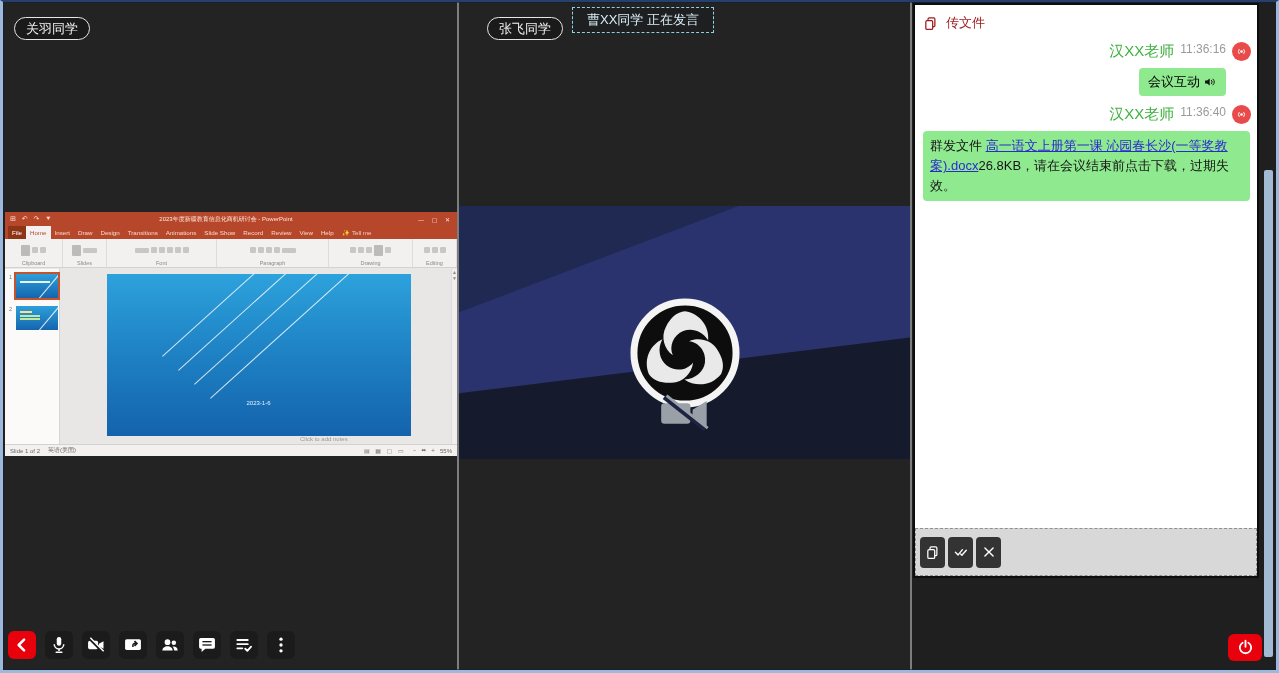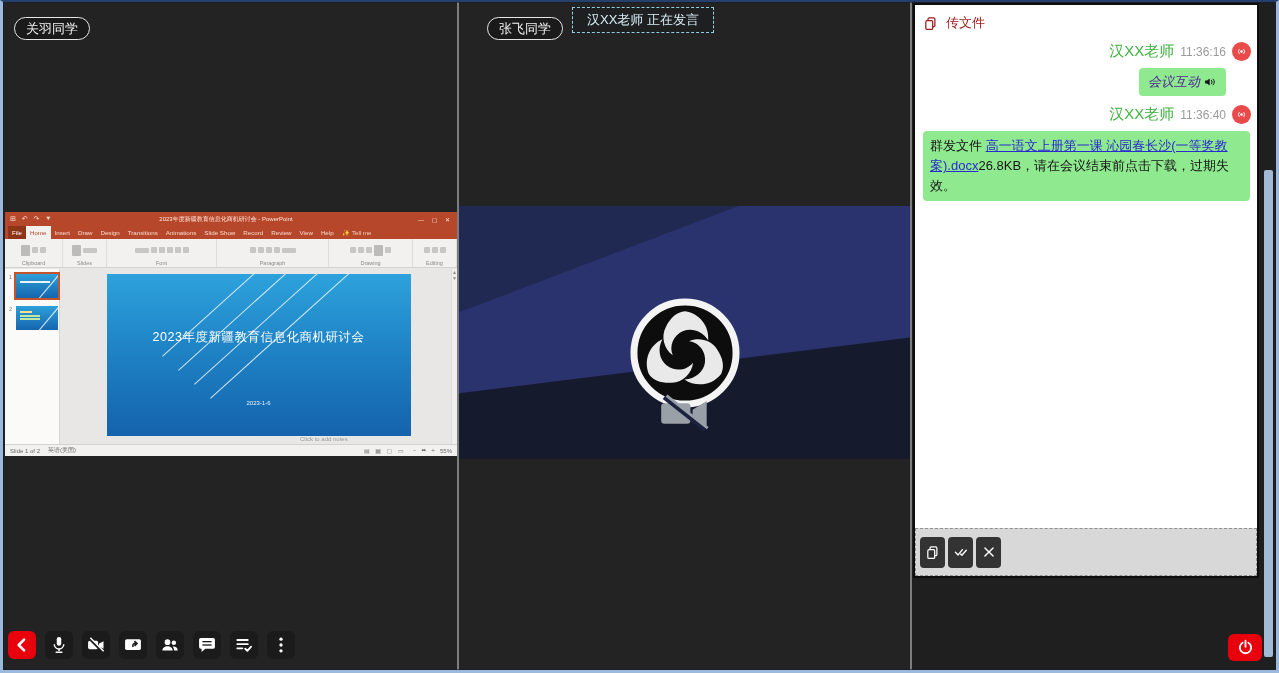--- a/index.html
+++ b/index.html
@@ -84,26 +84,26 @@
   .tbtn.red { background:#e8000d; }
   .tbtn svg { display:block; }
 
   
   .right-bg { position:absolute; left:912px; top:2px; right:3px; bottom:3px; background:#1f1f1f; z-index:4; }
   .chat-panel { position:absolute; left:913px; top:3px; width:346px; height:575px; background:#fff;
                 border:2px solid #0d0d0d; z-index:7; display:flex; flex-direction:column; }
   .chat-scroll { flex:1; padding:8px 6px 9px 8px; overflow:hidden; display:flex; flex-direction:column; }
   .sysrow { display:flex; align-items:center; gap:8px; color:#9b1a1a; font-size:13px; height:20px; }
   .sysrow svg { flex:0 0 auto; }
-  .msg-head { display:flex; justify-content:flex-end; align-items:center; gap:6px; margin-top:9px; }
+  .msg-head { display:flex; justify-content:flex-end; gap:6px; margin-top:9px; }
   .sender { color:#3eb13e; font-size:15px; }
   .mtime { color:#9a9a9a; font-size:12px; }
   .avatar { width:19px; height:19px; border-radius:50%; background:#e94b4b; display:flex; align-items:center; justify-content:center; }
   .brow { display:flex; justify-content:flex-end; margin-top:7px; padding-right:25px; }
-  .bubble { background:#8fe98f; border-radius:4px; padding:5px 9px; font-size:13px; color:#4c1d95; display:flex; align-items:center; gap:3px;font-style:italic; }
+  .bubble { background:#8fe98f; border-radius:4px; padding:5px 9px; font-size:13px; color:#000000; display:flex; align-items:center; gap:3px; }
   .bubble-wide { margin:7px 1px 0 0; background:#8fe98f; border-radius:4px; padding:5px 7px; font-size:13px; color:#151515; line-height:1.55; }
   .flink { color:#2a2ad0; text-decoration:underline; cursor:pointer; }
   .inputbar { height:48px; margin:0; background:#d8d8d8; border:1px dashed #8f8f8f; display:flex; align-items:center; gap:3px; padding:0 4px; }
   .ibtn { width:25px; height:31px; border-radius:4px; background:#333; display:flex; align-items:center; justify-content:center; flex:0 0 auto; }
   .chat-input { flex:1; height:31px; border:none; border-radius:16px; background:#fff; padding:0 14px; font-size:15px; color:#333; outline:none; min-width:0; }
   .chat-input::placeholder { color:#a9a9a9; }
 
   .vscroll-thumb { position:absolute; left:1264px; top:170px; width:9px; height:487px; background:#a3bad5; border-radius:2px; z-index:8; }
 
   .power-btn { position:absolute; left:1228px; top:634px; width:34px; height:27px; border-radius:6px; background:#e8000d;
@@ -213,39 +213,38 @@
               <span class="tline"></span>
             </div>
         </div>
       </div>
       <div class="canvas">
         <div class="slide">
           <span class="sline sl1"></span>
             <span class="sline sl2"></span>
             <span class="sline sl3"></span>
             <span class="sline sl4"></span>
-          <div class="slide-title">2023年度新疆教育信息化商机研讨会</div>
           <div class="slide-date">2023-1-6</div>
         </div>
         <div class="notes-hint">Click to add notes</div>
         <div class="pscroll">▲<br>▼</div>
       </div>
     </div>
     <div class="ppt-status">
       <span>Slide 1 of 2</span>
       <span style="margin-left:8px">英语(美国)</span>
       <span class="sp"></span>
       <span class="viewicons">▤ ▦ ▢ ▭</span>
       <span class="zoomctl">－ ⬌ ＋</span>
       <span>55%</span>
     </div>
   </div>
 
   <div class="pill pill-mid">张飞同学</div>
-  <div class="speak-banner">汉XX老师 正在发言</div>
+  <div class="speak-banner">曹XX同学 正在发言</div>
 
   <div class="obs">
     <div class="tri-top"></div>
     <div class="tri-bottom"></div>
     <div class="obs-logo">
       <svg width="116" height="116" viewBox="0 0 100 100">
         <circle cx="50" cy="50" r="44" fill="#0d0d0d" stroke="#f4f4f4" stroke-width="6"></circle>
         <g fill="#e9e9e9">
           <path d="M50 14 C 63 16 71 27 70 39 C 65 31 56 28 48.5 31 C 40 34.5 36 44 39.5 52 C 32 46.5 29 36 33.5 27.5 C 37.5 19.5 43 14.5 50 14 Z"></path>
           <path d="M50 14 C 63 16 71 27 70 39 C 65 31 56 28 48.5 31 C 40 34.5 36 44 39.5 52 C 32 46.5 29 36 33.5 27.5 C 37.5 19.5 43 14.5 50 14 Z" transform="rotate(120 50 50)"></path>

